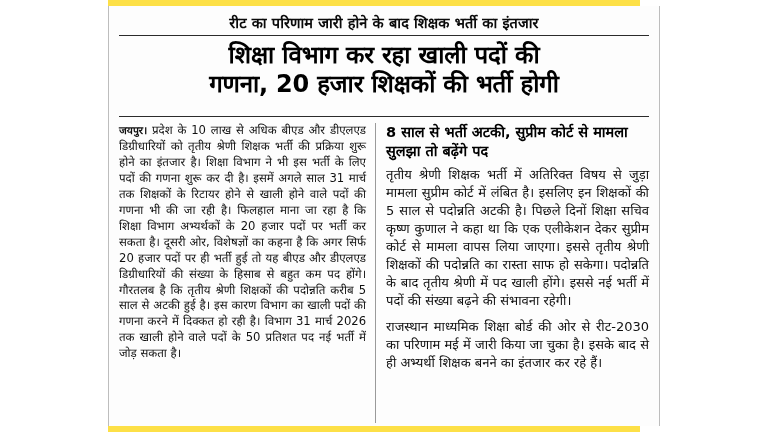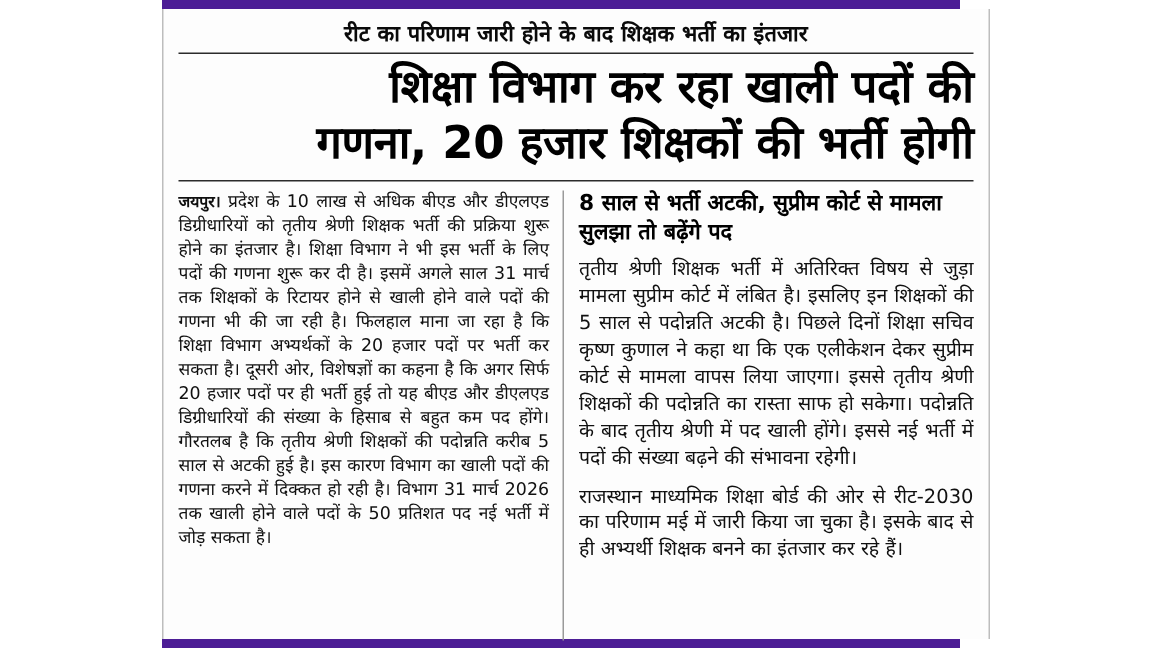--- a/index.html
+++ b/index.html
@@ -11,21 +11,21 @@
     width: 768px;
     height: 432px;
     font-family: "DejaVu Sans", "Liberation Sans", sans-serif;
     color: #0d0d0d;
     overflow: hidden;
   }
   .page {
     position: relative;
     width: 748px;
     height: 432px;
-    background: #4c1d95;
+    background: #fde047;
     box-sizing: border-box;
   }
   .clipping {
     position: absolute;
     left: 108px;
     top: 6px;
     width: 552px;
     height: 420px;
     background: #fdfdfd;
     border-left: 1px solid #bdbdbd;
@@ -44,27 +44,27 @@
     margin-bottom: 3px;
     white-space: nowrap;
   }
   .rule {
     height: 1px;
     background: #2b2b2b;
     margin: 2px 0 5px 0;
   }
   .headline {
     font-family: "DejaVu Sans", sans-serif;
-    font-size: 30px;
+    font-size: 24px;
     font-weight: bold;
     color: #000000;
-    text-align: right;
+    text-align: center;
     line-height: 1.22;
     letter-spacing: -0.2px;
-    margin-bottom: 6px;
+    margin-bottom: 16px;
   }
   .headline .l2 {
     display: block;
   }
   .rule2 {
     height: 1px;
     background: #2b2b2b;
     margin: 5px 0 6px 0;
   }
   .columns {

